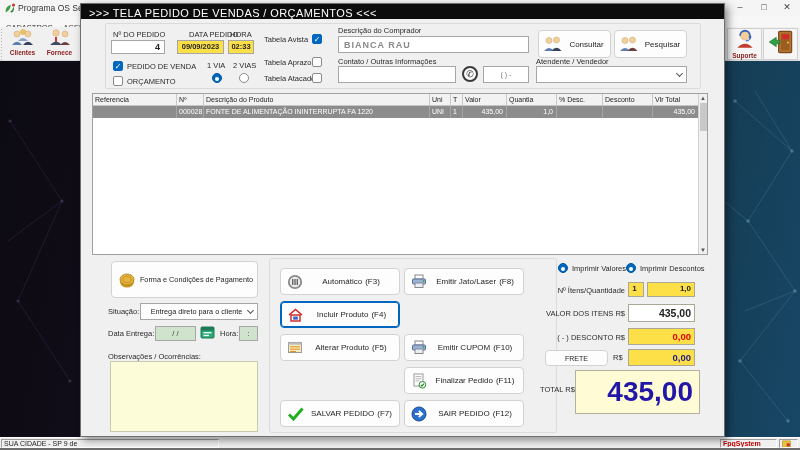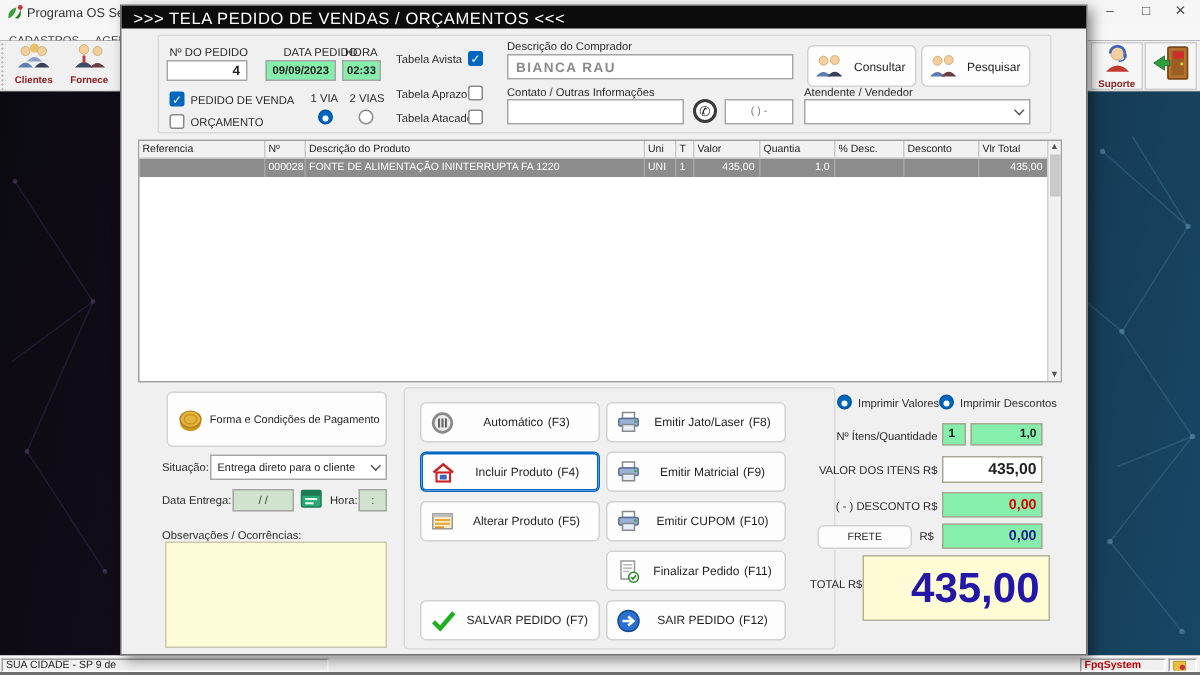--- a/index.html
+++ b/index.html
@@ -24,34 +24,34 @@
   #bg-statusbar { left:0; top:437px; width:800px; height:11px; background:#f0f0f0; border-top:1px solid #ffffff; }
   .status-panel { top:1px; height:9px; border:1px solid; border-color:#9e9e9e #ffffff #ffffff #9e9e9e; font-size:7px; color:#222; line-height:8px; padding:0 2px; white-space:nowrap; overflow:hidden; background:#f0f0f0; }
   #screen-bottom { left:0; top:448px; width:800px; height:2px; background:#6e6e6e; }
   
   #win { left:80px; top:3px; width:645px; height:434px; background:#f0f0f0;
     border:1px solid #6f6f6f; box-shadow:3px 3px 8px rgba(0,0,0,.45); }
   #win-titlebar { left:0; top:0; width:643px; height:15px; background:#0c0c0c; }
   #win-title { left:8px; top:3px; font-size:11px; color:#fff; letter-spacing:.4px; white-space:nowrap; }
   .lbl { font-size:7.5px; color:#2a2a2a; white-space:nowrap; }
   .fld { border:1px solid #a6a6a6; background:#fff; font-size:8px; color:#222; line-height:12px; }
-  .cream { background:#86efac; }
+  .cream { background:#fde047; }
   .green { background:#cfe3cd; color:#2f4a2f; }
   .cb { width:10px; height:10px; border:1px solid #8a8a8a; border-radius:2px; background:#fff; }
   .cb.checked { background:#0067c0; border-color:#0067c0; }
   .cb.checked::after { content:"✓"; color:#fff; font-size:8px; line-height:9px; display:block; text-align:center; }
   .radio { width:10px; height:10px; border:1px solid #8a8a8a; border-radius:50%; background:#fff; }
   .radio.checked { background:#0067c0; border-color:#0056a0; }
   .radio.checked::after { content:""; display:block; width:4px; height:4px; border-radius:50%; background:#fff; margin:3px auto; }
   .btn { background:#fdfdfd; border:1px solid #d2d2d2; border-radius:4px; display:flex; align-items:center; font-size:8px; color:#1f1f1f; }
   .btn .btxt { flex:1; text-align:center; white-space:nowrap; }
   .btn.focused { border:1px solid #0067c0; box-shadow:inset 0 0 0 1px #0067c0; }
   .chev { width:5px; height:5px; border-right:1.4px solid #555; border-bottom:1.4px solid #555; transform:rotate(45deg); margin-top:-3px; }
   .dd { border:1px solid #a6a6a6; background:#fff; display:flex; align-items:center; font-size:7.5px; color:#222; padding:0 4px; }
-  .dd .dtxt { flex:1; white-space:nowrap; overflow:hidden; }
+  .dd .dtxt { flex:1; white-space:nowrap; overflow:hidden;text-align:center; }
   #top-panel { left:24px; top:19px; width:596px; height:66px; border:1px solid #dadada; border-radius:2px; }
   
   #grid { left:11px; top:89px; width:616px; height:162px; border:1px solid #a0a0a0; background:#fff; }
   .trow { display:flex; width:605px; }
   #grid-header { height:12px; background:#f2f2f2; border-bottom:1px solid #c5c5c5; }
   #grid-header span { font-size:7px; color:#222; line-height:12px; padding-left:2px; border-right:1px solid #c9c9c9; overflow:hidden; white-space:nowrap; }
   #grid-row1 { height:12px; background:#8c8c8c; }
   #grid-row1 span { font-size:7px; color:#fff; line-height:12px; padding-left:2px; border-right:1px solid #a5a5a5; overflow:hidden; white-space:nowrap; }
   .c0{width:84px}.c1{width:27px}.c2{width:226px}.c3{width:21px}.c4{width:12px}
   .c5{width:44px}.c6{width:50px}.c7{width:46px}.c8{width:50px}.c9{width:45px;border-right:none!important}
@@ -345,29 +345,20 @@
 
     <div class="abs act btn" style="left:134px;top:9px">
       <svg width="16" height="15" viewBox="0 0 16 15">
         <rect x="4" y="1" width="8" height="4" fill="#fff" stroke="#888"></rect>
         <rect x="1.5" y="5" width="13" height="5" rx="1" fill="#9ab2d8" stroke="#5a6f96"></rect>
         <rect x="4" y="9" width="8" height="4.5" fill="#e8eef8" stroke="#888"></rect>
         <circle cx="12.6" cy="7" r=".9" fill="#3a9e4f"></circle>
       </svg>
       <span class="btxt"><span>Emitir Jato/Laser</span><span class="key">(F8)</span></span>
     </div>
-    <div class="abs act btn" style="left:134px;top:42px">
-      <svg width="16" height="15" viewBox="0 0 16 15">
-        <rect x="4" y="1" width="8" height="4" fill="#fff" stroke="#888"></rect>
-        <rect x="1.5" y="5" width="13" height="5" rx="1" fill="#9ab2d8" stroke="#5a6f96"></rect>
-        <rect x="4" y="9" width="8" height="4.5" fill="#e8eef8" stroke="#888"></rect>
-        <circle cx="12.6" cy="7" r=".9" fill="#3a9e4f"></circle>
-      </svg>
-      <span class="btxt"><span>Emitir Matricial</span><span class="key">(F9)</span></span>
-    </div>
     <div class="abs act btn" style="left:134px;top:75px">
       <svg width="16" height="15" viewBox="0 0 16 15">
         <rect x="4" y="1" width="8" height="4" fill="#fff" stroke="#888"></rect>
         <rect x="1.5" y="5" width="13" height="5" rx="1" fill="#9ab2d8" stroke="#5a6f96"></rect>
         <rect x="4" y="9" width="8" height="4.5" fill="#e8eef8" stroke="#888"></rect>
         <circle cx="12.6" cy="7" r=".9" fill="#3a9e4f"></circle>
       </svg>
       <span class="btxt"><span>Emitir CUPOM</span><span class="key">(F10)</span></span>
     </div>
     <div class="abs act btn" style="left:134px;top:108px">

